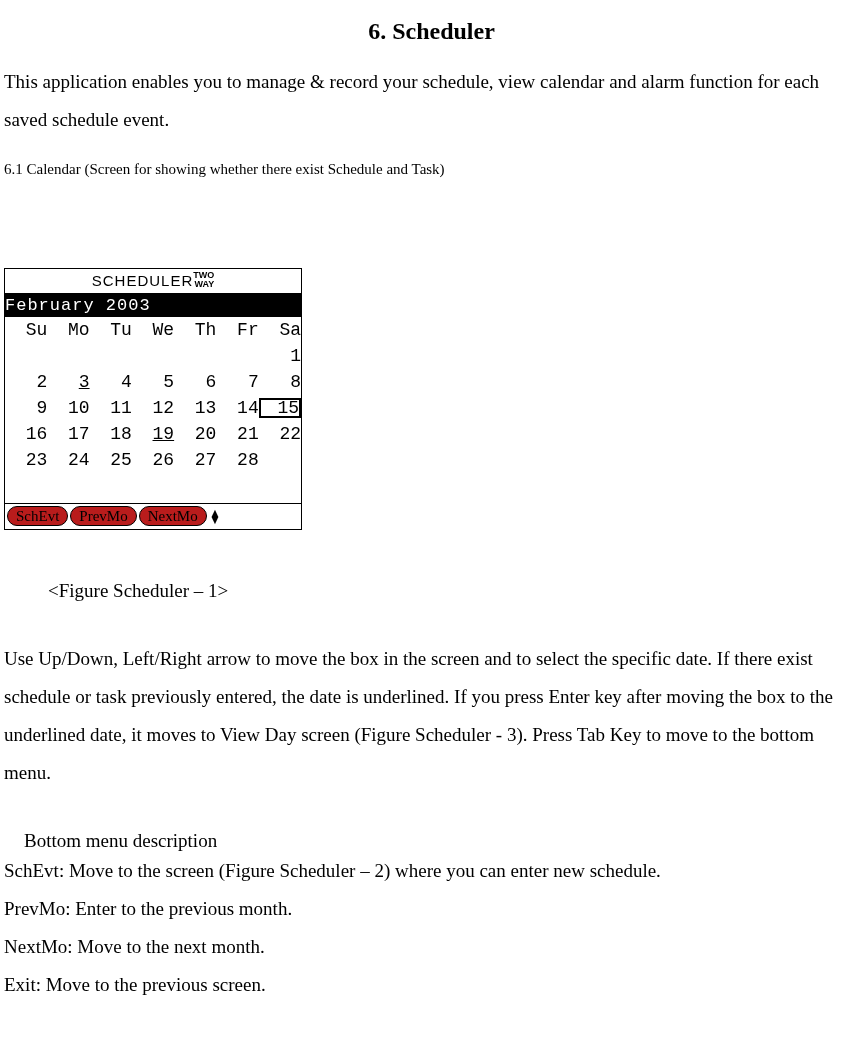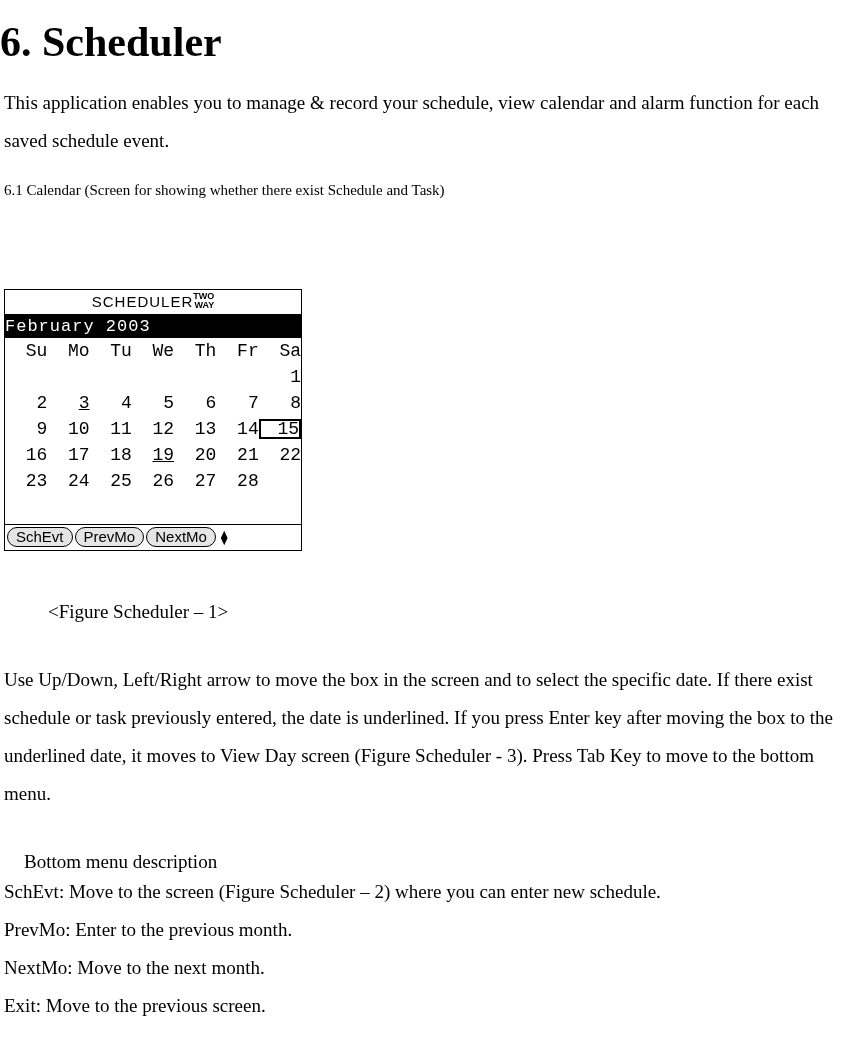--- a/index.html
+++ b/index.html
@@ -5,23 +5,23 @@
     * { box-sizing: border-box; margin: 0; padding: 0; }
     body {
       width: 863px;
       min-height: 1038px;
       font-family: "Times New Roman", Times, serif;
       color: #000;
       background: #fff;
       padding: 10px 0 0 0;
     }
     .title {
-      font-size: 42px;
+      font-size: 24px;
       font-weight: bold;
-      text-align: left;
+      text-align: center;
       margin: 8px 0 18px 0;
     }
     .intro {
       font-size: 19px;
       line-height: 2.0;
       margin: 0 4px 22px 4px;
     }
     .section-heading {
       font-size: 15px;
       margin: 0 4px 8px 4px;
@@ -88,27 +88,27 @@
       height: 30px;
     }
     .device-bottombar {
       display: flex;
       align-items: center;
       gap: 2px;
       padding: 2px 2px 3px 2px;
       border-top: 1px solid #000;
     }
     .softkey {
-      font-family: Liberation Sans, sans-serif;
+      font-family: Liberation Serif, serif;
       font-size: 15px;
       border: 1px solid #000;
       border-radius: 12px;
       padding: 0 8px;
       line-height: 18px;
-      background: #e5e5e5;
+      background: #b91c1c;
     }
     .more-arrow {
       font-size: 14px;
       margin-left: 2px;
     }
     .figure-caption {
       font-size: 19px;
       margin: 50px 4px 0 48px;
     }
     .body-text {

